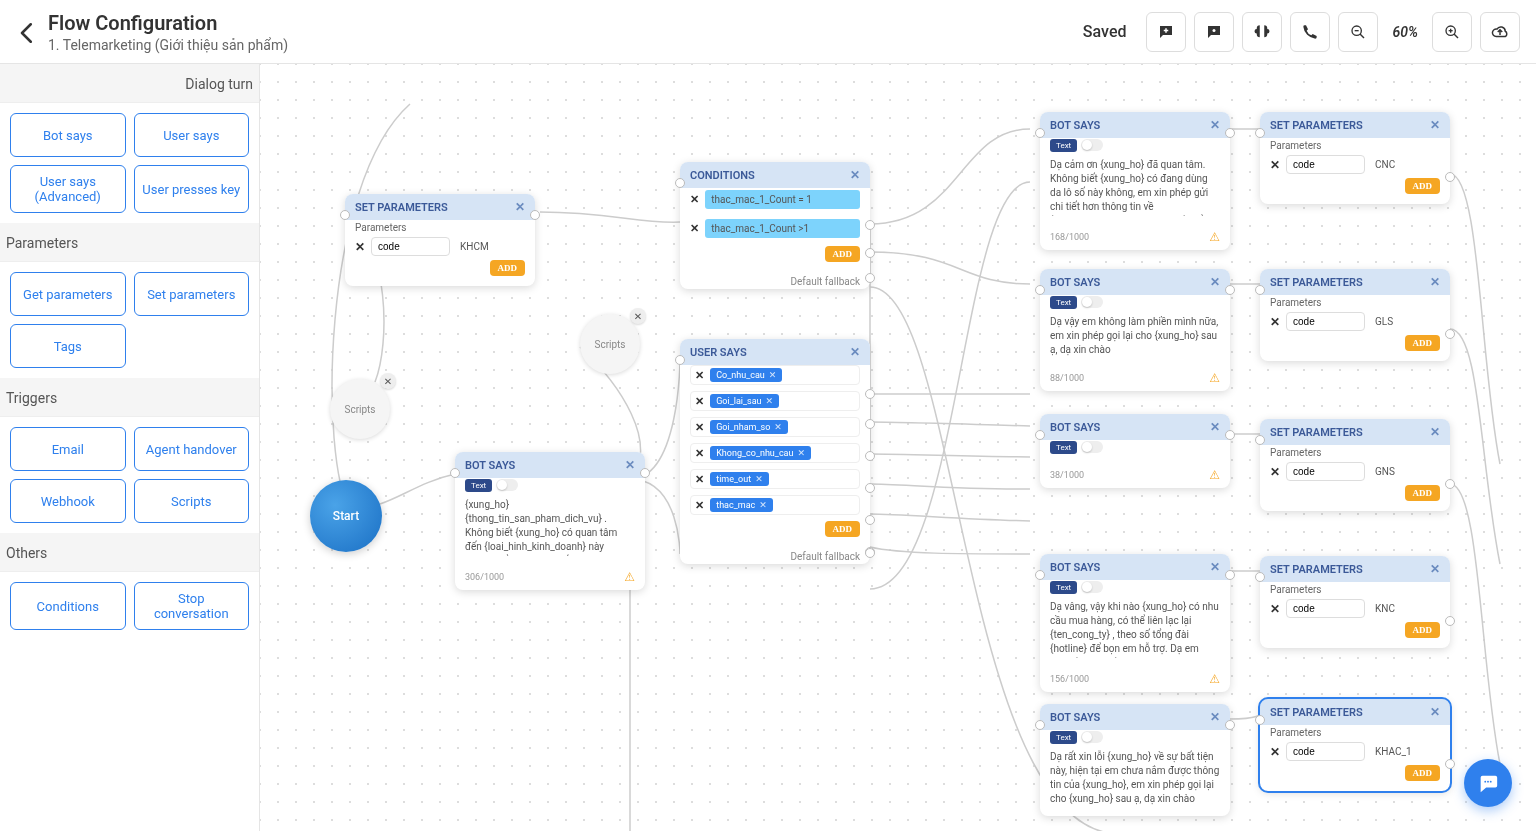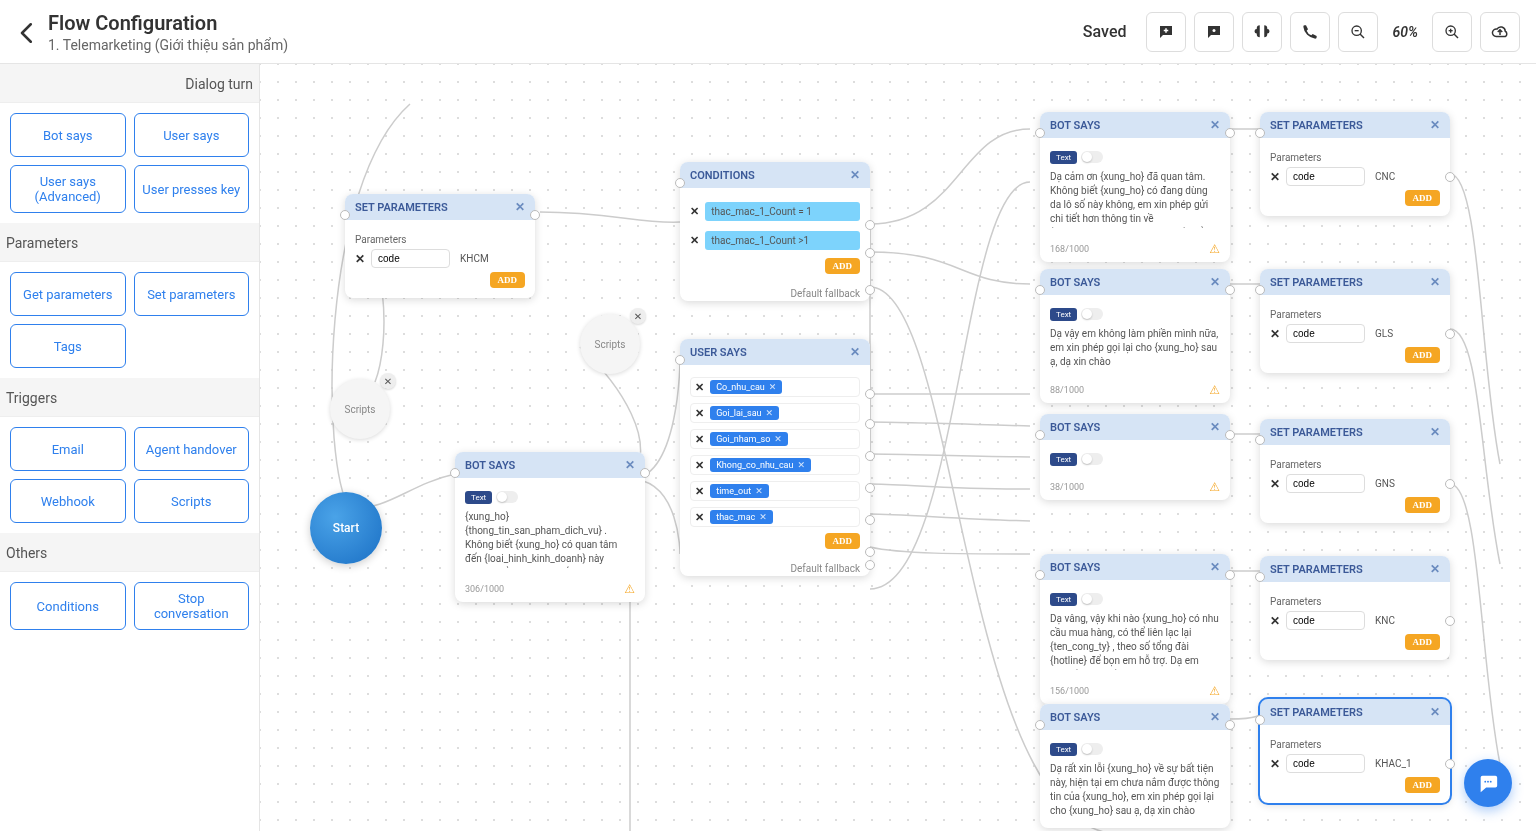--- a/index.html
+++ b/index.html
@@ -25,21 +25,21 @@
   .palette-item { border: 1px solid #2f80ed; color: #2f80ed; border-radius: 6px; padding: 8px 6px; font-size: 13px; width: calc(50% - 4px); text-align: center; cursor: grab; display:flex; align-items:center; justify-content:center; min-height:44px;}
   
   
   .canvas { position: absolute; top: 64px; left: 260px; right: 0; bottom: 0; background-image: radial-gradient(#ddd 1px, transparent 1px); background-size: 18px 18px; background-position: -9px -9px; overflow: hidden;}
   .canvas-inner { position: relative; width: 100%; height: 100%; }
   
   
   .node { position: absolute; background: #fff; border-radius: 8px; box-shadow: 0 2px 8px rgba(0,0,0,0.15); width: 190px; font-size: 11px; }
   .node-header { background: #d6e4f5; color: #3b5998; font-weight: 600; font-size: 11px; padding: 6px 10px; border-top-left-radius: 8px; border-top-right-radius: 8px; display: flex; justify-content: space-between; align-items: center;}
   .node-header .close { color: #6a8bbf; cursor: pointer; font-size: 12px;}
-  .node-body { padding: 12px 10px 10px 10px; }
+  .node-body { padding: 0 10px 10px 10px; }
   .param-label { font-size: 10px; color: #666; margin-bottom: 4px; margin-top: 2px;}
   .param-row { display: flex; align-items: center; gap: 6px; margin-bottom: 4px;}
   .param-row .x { font-size: 12px; cursor: pointer; font-weight:bold;}
   .param-input { border: 1px solid #ddd; border-radius: 4px; padding: 3px 6px; font-size: 10px; flex: 1; min-width: 0; }
   .param-value { flex: 1; font-size: 10px; padding-left: 4px; color:#555;}
   .add-btn { background: #f5a623; color: #fff; border: none; border-radius: 4px; padding: 3px 8px; font-size: 9px; float: right; cursor: pointer; font-weight:bold;font-family:Liberation Serif, serif;}
   .node-footer { padding: 4px 10px 6px 10px; display: flex; justify-content: space-between; align-items: center; font-size: 9px; color: #999;}
   .warn { color: #f5a623; font-size: 12px;}
   
   .text-badge { background: #2d4a8a; color: #fff; font-size: 8px; padding: 2px 6px; border-radius: 3px; display: inline-block; margin-right:4px;}
@@ -189,21 +189,21 @@
       <path d="M 970 65 C 1000 65, 1000 65, 1000 65"></path>
       <path d="M 970 220 C 1000 220, 1000 220, 1000 220"></path>
       <path d="M 970 370 C 1000 370, 1000 370, 1000 370"></path>
       <path d="M 970 507 C 1000 507, 1000 507, 1000 507"></path>
       <path d="M 970 655 C 1000 655, 1000 650, 1000 650"></path>
       <path d="M 1190 110 C 1220 110, 1220 300, 1240 400"></path>
       <path d="M 1190 265 C 1220 265, 1220 400, 1240 500"></path>
       <path d="M 1190 420 C 1220 420, 1220 600, 1240 700"></path>
     </svg>
 
-    <div class="start-node" style="left:50px; top:428px;">
+    <div class="start-node" style="left:50px; top:416px;">
       <span>Start</span>
     </div>
 
     <div class="script-node" style="left:70px; top:315px;">
       <span>Scripts</span>
       <div class="script-close">✕</div>
     </div>
     <div class="script-node" style="left:320px; top:250px;">
       <span>Scripts</span>
       <div class="script-close">✕</div>

